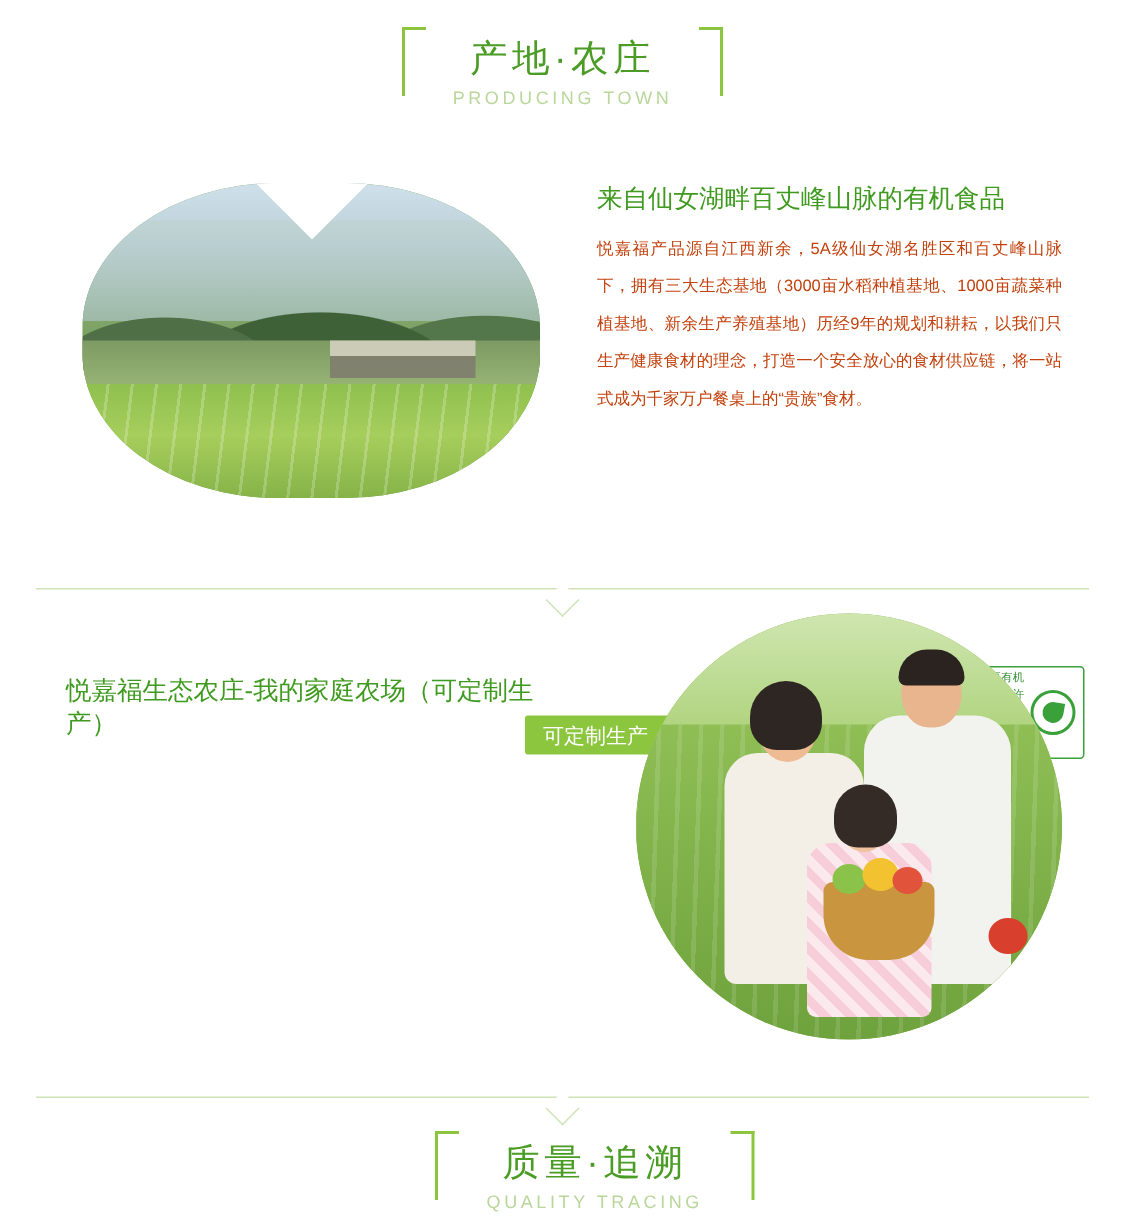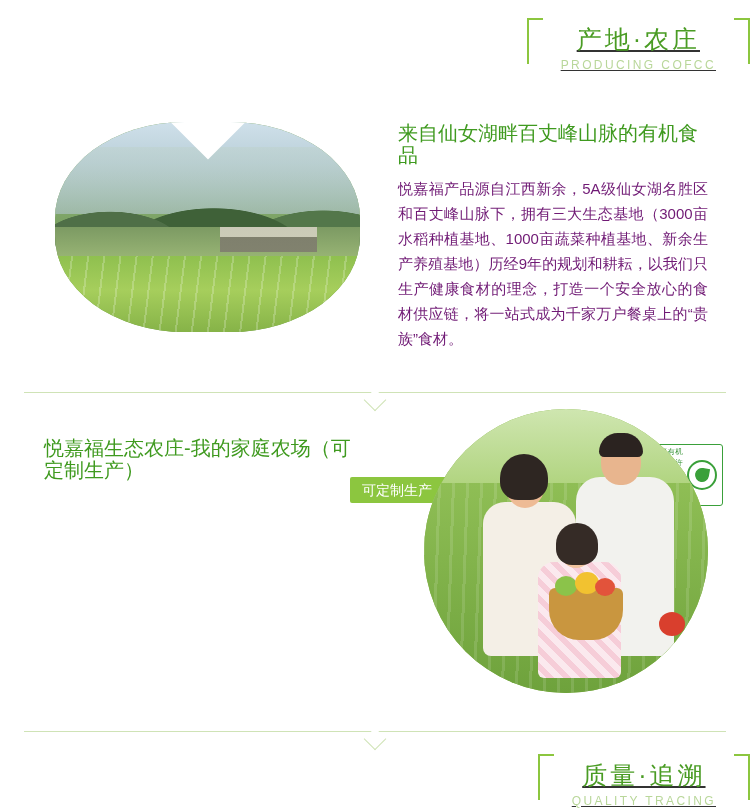--- a/index.html
+++ b/index.html
@@ -14,23 +14,22 @@
     font-family: "Liberation Sans", sans-serif;
     color: #333;
     overflow: hidden;
     position: relative;
   }
 
   
   .banner {
     width: 100%;
     display: flex;
-    justify-content: flex-end;
+    justify-content: center;
     align-items: flex-start;
-    text-decoration: underline;
   }
   .banner-inner {
     position: relative;
     text-align: center;
     padding: 6px 34px 2px 34px;
   }
   .banner-inner::before,
   .banner-inner::after {
     content: "";
     position: absolute;
@@ -143,30 +142,30 @@
   }
   #tag-base { left: 350px; top: 355px; }
 
   .text-block {
     position: absolute;
     left: 398px;
     top: 0px;
     width: 310px;
   }
   .text-title {
-    font-size: 20px;
+    font-size: 17px;
     color: #3f9a1f;
     margin: 0 0 10px 0;
     line-height: 22px;
     font-weight: normal;
   }
   .text-body {
-    font-size: 15px;
+    font-size: 11px;
     line-height: 25px;
-    color: #701a75;
+    color: #c2410c;
     margin: 0;
     text-align: justify;
   }
 
   
   .cert {
     position: absolute;
     left: 583px;
     top: 322px;
     width: 140px;
@@ -234,21 +233,21 @@
 
   
   .section-two {
     position: relative;
     margin-top: 44px;
     height: 280px;
   }
   .text-block-two {
     position: absolute;
     left: 44px;
-    top: 0;
+    top: 13px;
     width: 312px;
   }
   .photo-circle {
     position: absolute;
     right: 42px;
     top: -28px;
     width: 284px;
     height: 284px;
     border-radius: 50%;
     overflow: hidden;
@@ -330,21 +329,21 @@
     position: absolute; right: 8%; bottom: 20%; width: 26px; height: 24px;
     background: #d93f2d; border-radius: 50%;
   }
 </style>
 </head>
 <body>
 
 <div class="banner" id="top-banner">
   <div class="banner-inner">
     <p class="banner-cn">产地·农庄</p>
-    <p class="banner-en">PRODUCING COFCC</p>
+    <p class="banner-en">PRODUCING TOWN</p>
   </div>
 </div>
 
 <div class="section-one">
 
   <div class="photo-leaf notch">
     <div class="sky"></div>
     <div class="hills"></div>
     <div class="mid"></div>
     <div class="houses"></div>

